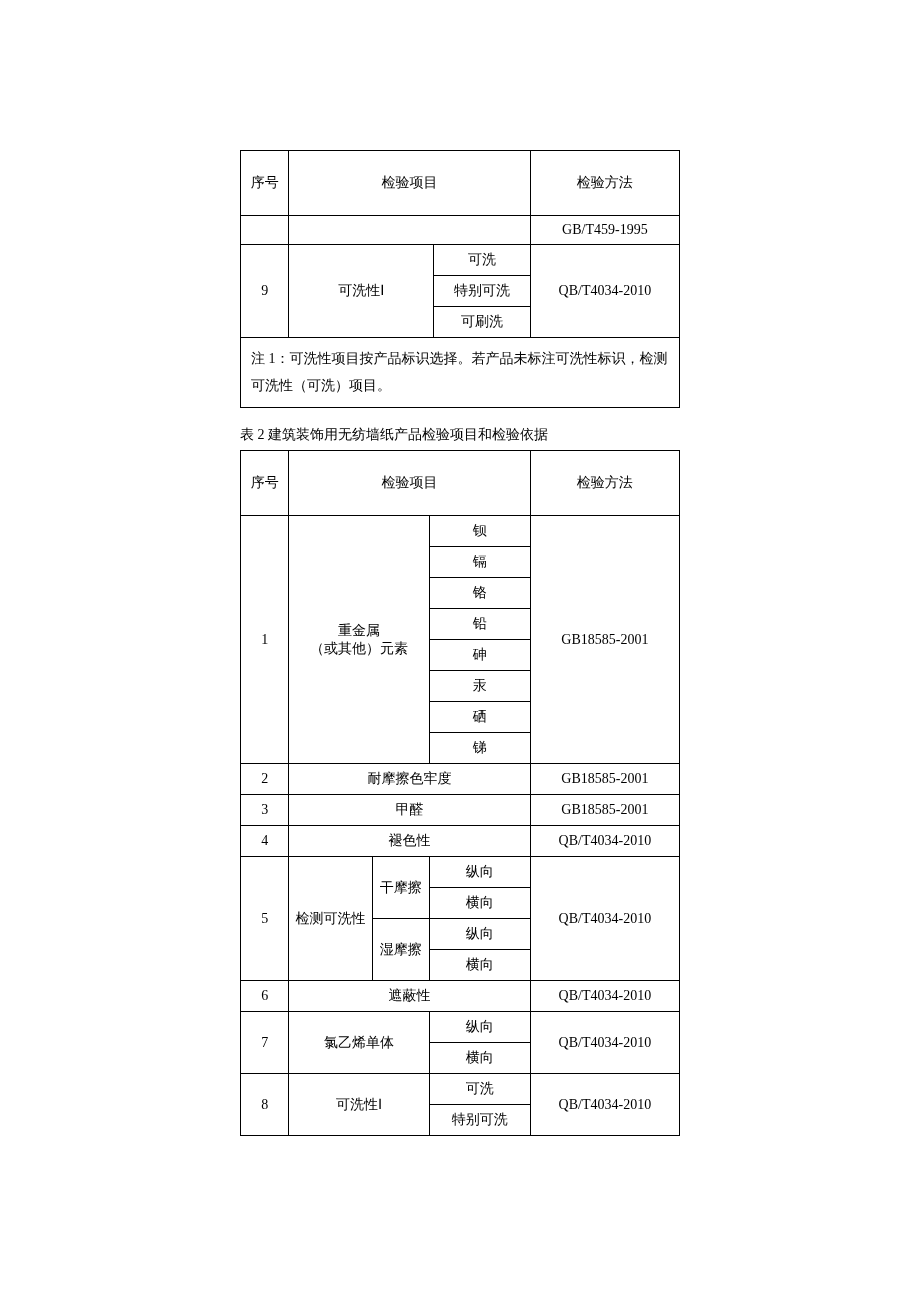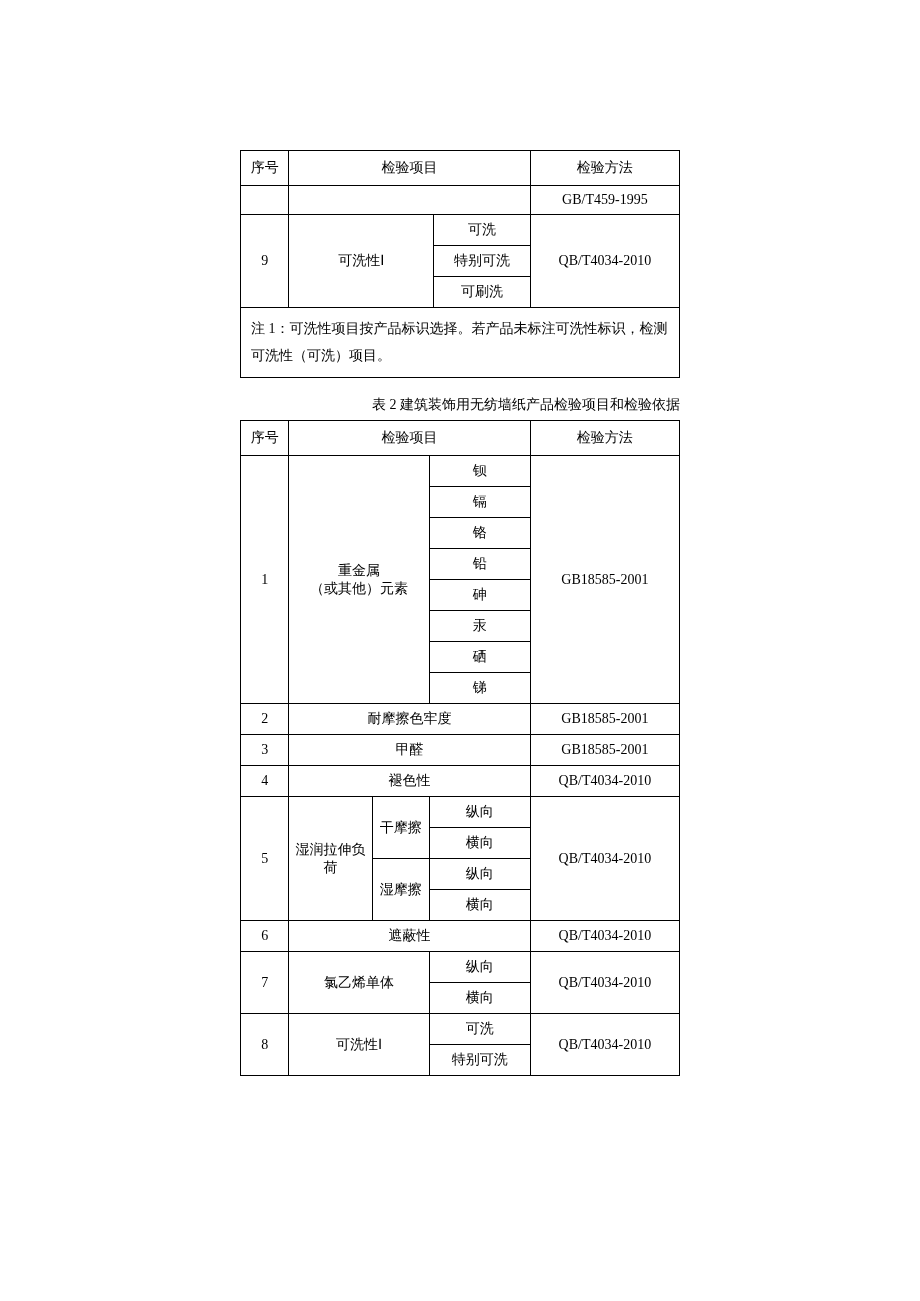--- a/index.html
+++ b/index.html
@@ -20,40 +20,40 @@
       table-layout: fixed;
     }
     td, th {
       border: 1px solid #000;
       text-align: center;
       vertical-align: middle;
       padding: 6px 4px;
       font-weight: normal;
     }
     .caption {
-      text-align: right;
+      text-align: left;
       margin: 18px 0 6px 0;
       font-size: 14px;
     }
     .note-cell {
       text-align: left;
       padding: 8px 10px;
       line-height: 1.9;
     }
     .col-seq { width: 11%; }
     .col-item-a { width: 21%; }
     .col-item-b { width: 12%; }
     .col-item-c { width: 22%; }
     .col-method { width: 34%; }
     .t2 .col-seq { width: 11%; }
     .t2 .col-item-a { width: 19%; }
     .t2 .col-item-b { width: 13%; }
     .t2 .col-item-c { width: 23%; }
     .t2 .col-method { width: 34%; }
-    .tall { padding: 8px 4px; }
+    .tall { padding: 23px 4px; }
   </style>
 </head>
 <body>
 
 <table>
   <colgroup>
     <col class="col-seq">
       <col class="col-item-a">
       <col class="col-item-b">
       <col class="col-item-c">
@@ -149,21 +149,21 @@
   </tr>
 
   <tr>
     <td>4</td>
     <td colspan="3">褪色性</td>
     <td>QB/T4034-2010</td>
   </tr>
 
   <tr>
     <td rowspan="4">5</td>
-    <td rowspan="4">湿润拉伸负荷</td>
+    <td rowspan="4">检测可洗性</td>
     <td rowspan="2">干摩擦</td>
     <td>纵向</td>
     <td rowspan="4">QB/T4034-2010</td>
   </tr>
   <tr>
         <td>横向</td>
       </tr>
   <tr>
     <td rowspan="2">湿摩擦</td>
     <td>纵向</td>

